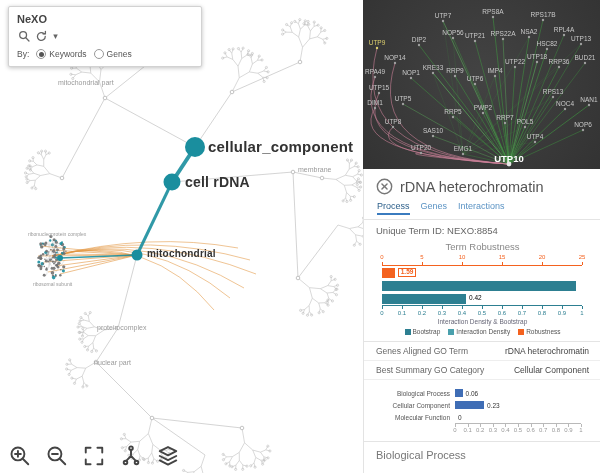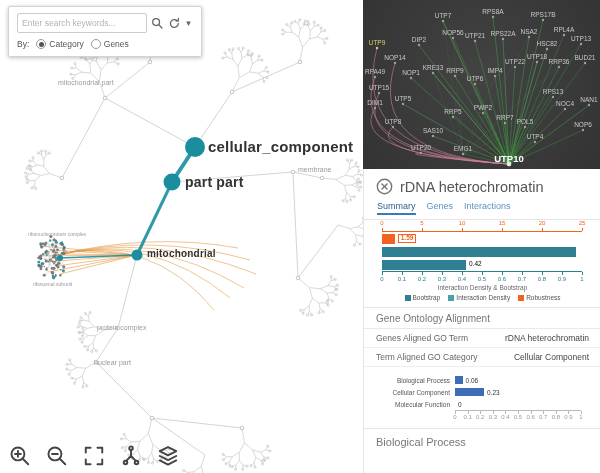--- a/index.html
+++ b/index.html
@@ -770,53 +770,53 @@
       <line x1="195" y1="147" x2="172" y2="182" stroke="#1a8e9e" stroke-width="4" opacity="0.9"></line>
       <line x1="172" y1="182" x2="137" y2="255" stroke="#1a8e9e" stroke-width="3" opacity="0.9"></line>
       <line x1="137" y1="255" x2="60" y2="258" stroke="#1a8e9e" stroke-width="1.6" opacity="0.9"></line>
       <circle cx="195" cy="147" r="10" fill="#1a8e9e"></circle>
       <circle cx="172" cy="182" r="8.5" fill="#1a8e9e"></circle>
       <circle cx="137" cy="255" r="5.5" fill="#1a8e9e"></circle>
       <circle cx="60" cy="258" r="3" fill="#1a8e9e"></circle>
     </svg>
   <div id="tree-labels">
       <div class="t-label t-major" style="left: 208px; top: 139px; font-size: 15px;">cellular_component</div>
-      <div class="t-label t-major" style="left: 185px; top: 175px; font-size: 14px;">part part</div>
+      <div class="t-label t-major" style="left: 185px; top: 175px; font-size: 14px;">cell rDNA</div>
       <div class="t-label t-major" style="left: 147px; top: 249px; font-size: 10px;">mitochondrial</div>
       <div class="t-label" style="left: 58px; top: 79px; font-size: 7px;">mitochondrial part</div>
       <div class="t-label" style="left: 298px; top: 166px; font-size: 7px;">membrane</div>
       <div class="t-label" style="left: 97px; top: 324px; font-size: 7px;">protein complex</div>
       <div class="t-label" style="left: 94px; top: 359px; font-size: 7px;">nuclear part</div>
       <div class="t-label" style="left: 28px; top: 232px; font-size: 5px;">ribonucleoprotein complex</div>
       <div class="t-label" style="left: 33px; top: 282px; font-size: 5px;">ribosomal subunit</div>
     </div>
 </div>
 
 <div id="search-card">
+  <div class="card-title">NeXO</div>
   <div class="search-row">
-    <input type="text" placeholder="Enter search keywords..." style="">
     <span class="sicon">
       <svg viewBox="0 0 16 16" width="13" height="13" fill="none" stroke="#666" stroke-width="1.6" stroke-linecap="round">
         <circle cx="6.3" cy="6.3" r="4.2"></circle>
           <line x1="9.6" y1="9.6" x2="13.5" y2="13.5"></line>
       </svg>
     </span>
     <span class="sicon">
       <svg viewBox="0 0 16 16" width="13" height="13" fill="none" stroke="#666" stroke-width="1.6" stroke-linecap="round">
         <path d="M12.6 8a4.8 4.8 0 1 1-1.4-3.4"></path>
           <path d="M12.8 1.6v3h-3"></path>
       </svg>
     </span>
     <span class="sicon caret">▾</span>
   </div>
   <div class="by-row">
     <span>By:</span>
     <span class="radio-opt">
       <span class="radio checked"></span>
-      <span>Category</span>
+      <span>Keywords</span>
     </span>
     <span class="radio-opt">
       <span class="radio"></span>
       <span>Genes</span>
     </span>
   </div>
 </div>
 
 <div id="toolbar">
   <button>
@@ -997,25 +997,27 @@
     <span class="close-btn">
       <svg viewBox="0 0 18 18">
           <circle cx="9" cy="9" r="7.6"></circle>
           <line x1="6.3" y1="6.3" x2="11.7" y2="11.7"></line>
           <line x1="11.7" y1="6.3" x2="6.3" y2="11.7"></line>
         </svg>
     </span>
     <h2>rDNA heterochromatin</h2>
   </div>
   <div class="tabs">
-    <span class="tab active">Summary</span>
+    <span class="tab active">Process</span>
     <span class="tab">Genes</span>
     <span class="tab">Interactions</span>
   </div>
   <div class="hr"></div>
+  <div class="term-id">Unique Term ID: NEXO:8854</div>
+  <div class="chart-heading">Term Robustness</div>
   <div id="rob-chart">
       <div class="axisbar top" style="border-color: rgb(244, 98, 31);">
         <span class="tk" style="left: 0px; color: rgb(244, 98, 31); top: 0px;">0</span>
         <i class="tm" style="left: 0px; background: rgb(244, 98, 31); bottom: 0px;"></i>
         <span class="tk" style="left: 40px; color: rgb(244, 98, 31); top: 0px;">5</span>
         <i class="tm" style="left: 40px; background: rgb(244, 98, 31); bottom: 0px;"></i>
         <span class="tk" style="left: 80px; color: rgb(244, 98, 31); top: 0px;">10</span>
         <i class="tm" style="left: 80px; background: rgb(244, 98, 31); bottom: 0px;"></i>
         <span class="tk" style="left: 120px; color: rgb(244, 98, 31); top: 0px;">15</span>
         <i class="tm" style="left: 120px; background: rgb(244, 98, 31); bottom: 0px;"></i>
@@ -1070,28 +1072,27 @@
       <span class="leg">
         <i style="background: rgb(74, 160, 173);"></i>
         <span>Interaction Density</span>
       </span>
       <span class="leg">
         <i style="background: rgb(244, 98, 31);"></i>
         <span>Robustness</span>
       </span>
     </div>
   <div class="sect-rule"></div>
-  <div class="sect-head">Gene Ontology Alignment</div>
   <div id="go-rows">
       <div class="go-row">
         <span class="gl">Genes Aligned GO Term</span>
         <span class="gv">rDNA heterochromatin</span>
       </div>
       <div class="go-row">
-        <span class="gl">Term Aligned GO Category</span>
+        <span class="gl">Best Summary GO Category</span>
         <span class="gv">Cellular Component</span>
       </div>
     </div>
   <div id="align-chart">
       <div class="al-row">
         <span class="al-lab">Biological Process</span>
         <div class="al-barwrap">
           <div class="al-bar" style="width: 7.56px; background: rgb(63, 109, 181);"></div>
           <span class="al-val">0.06</span>
         </div>

